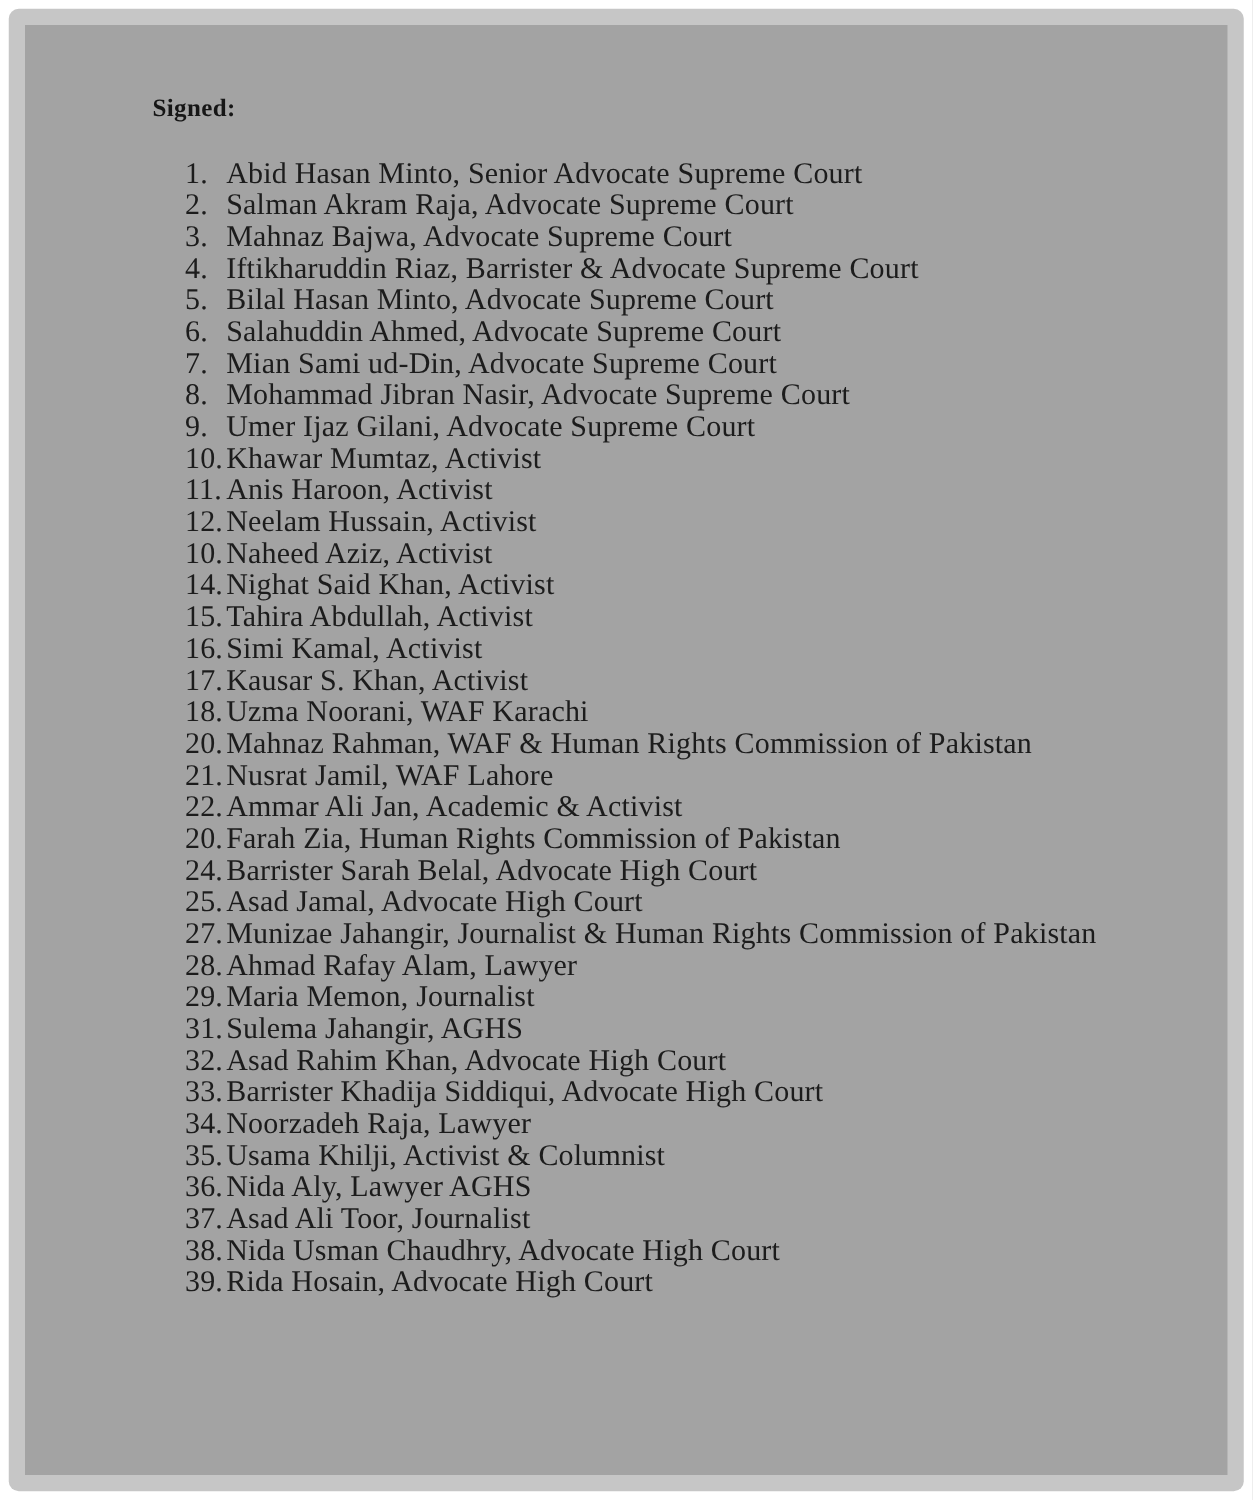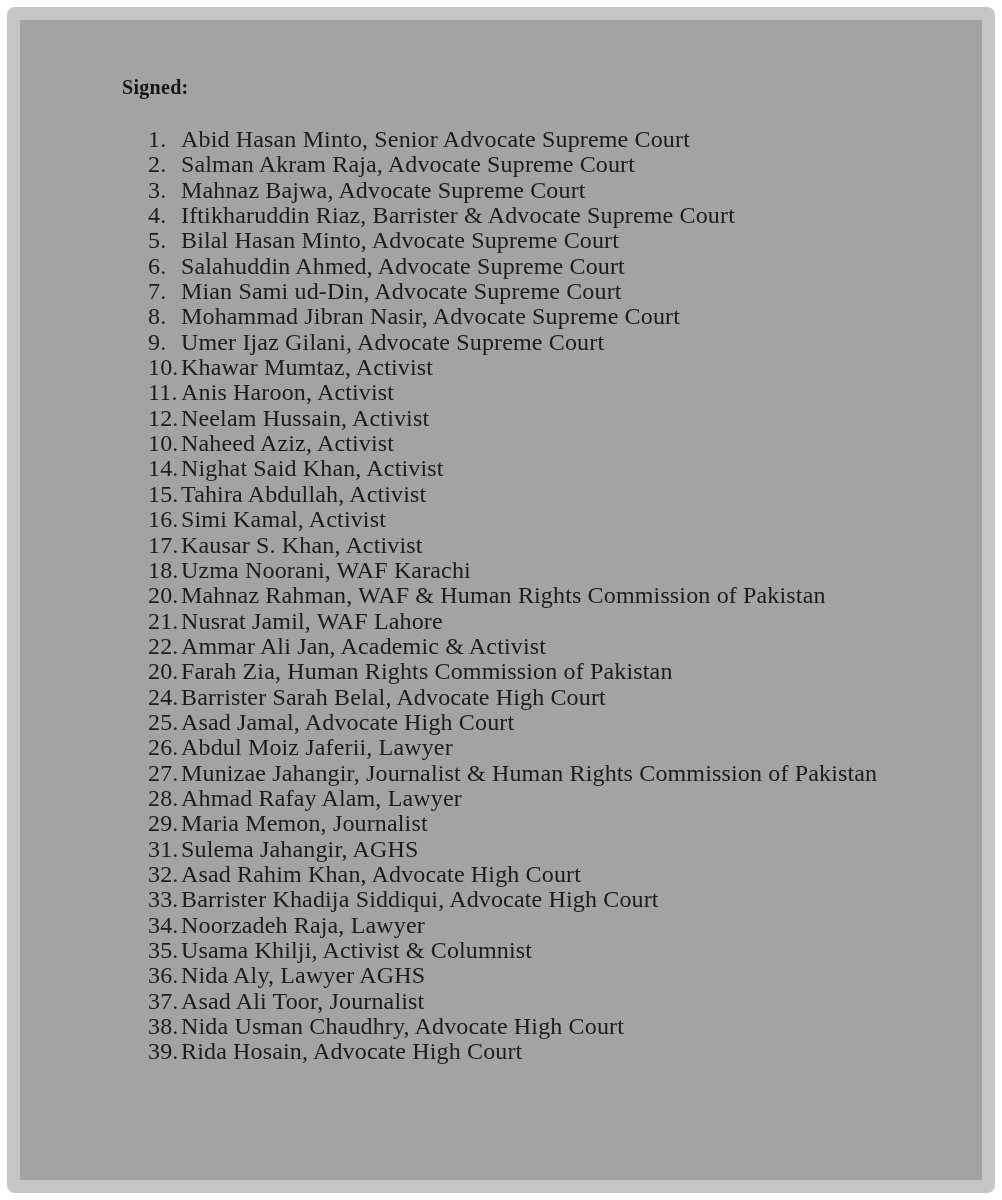--- a/index.html
+++ b/index.html
@@ -146,23 +146,20 @@
         </li>
 
         <li class="sig-row">
           <span class="num">24.</span><span class="txt">Barrister Sarah Belal, Advocate High Court</span>
         </li>
 
         <li class="sig-row">
           <span class="num">25.</span><span class="txt">Asad Jamal, Advocate High Court</span>
         </li>
 
-        <li class="sig-row">
-          <span class="num">26.</span><span class="txt">Abdul Moiz Jaferii, Lawyer</span>
-        </li>
 
         <li class="sig-row">
           <span class="num">27.</span><span class="txt">Munizae Jahangir, Journalist &amp; Human Rights Commission of Pakistan</span>
         </li>
 
         <li class="sig-row">
           <span class="num">28.</span><span class="txt">Ahmad Rafay Alam, Lawyer</span>
         </li>
 
         <li class="sig-row">

